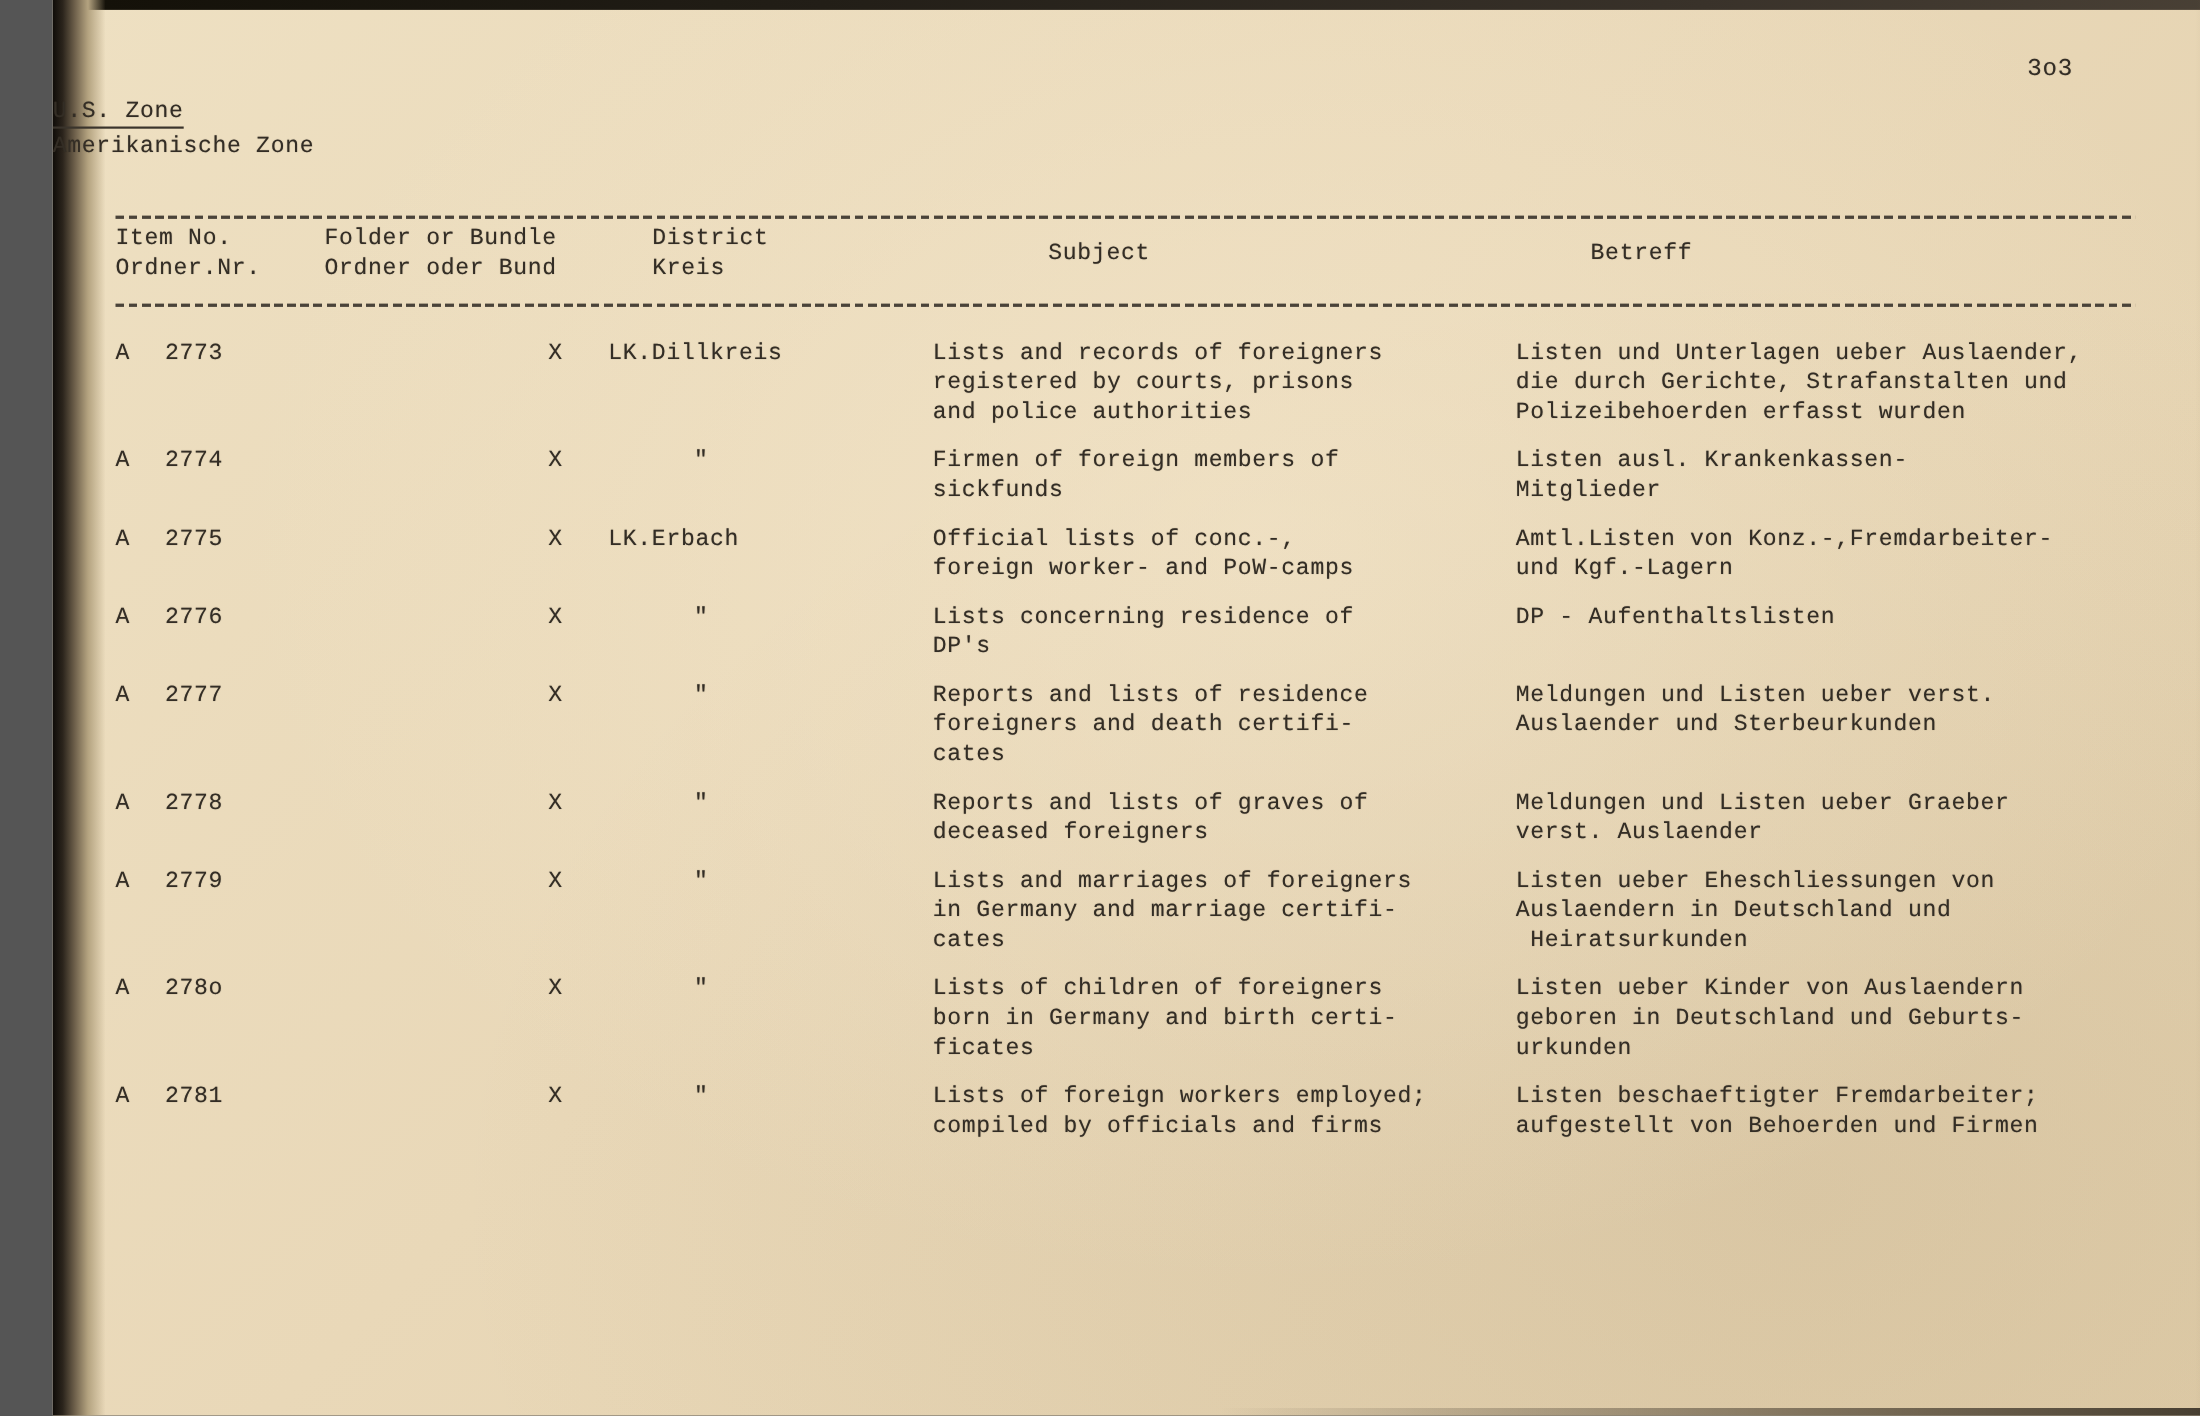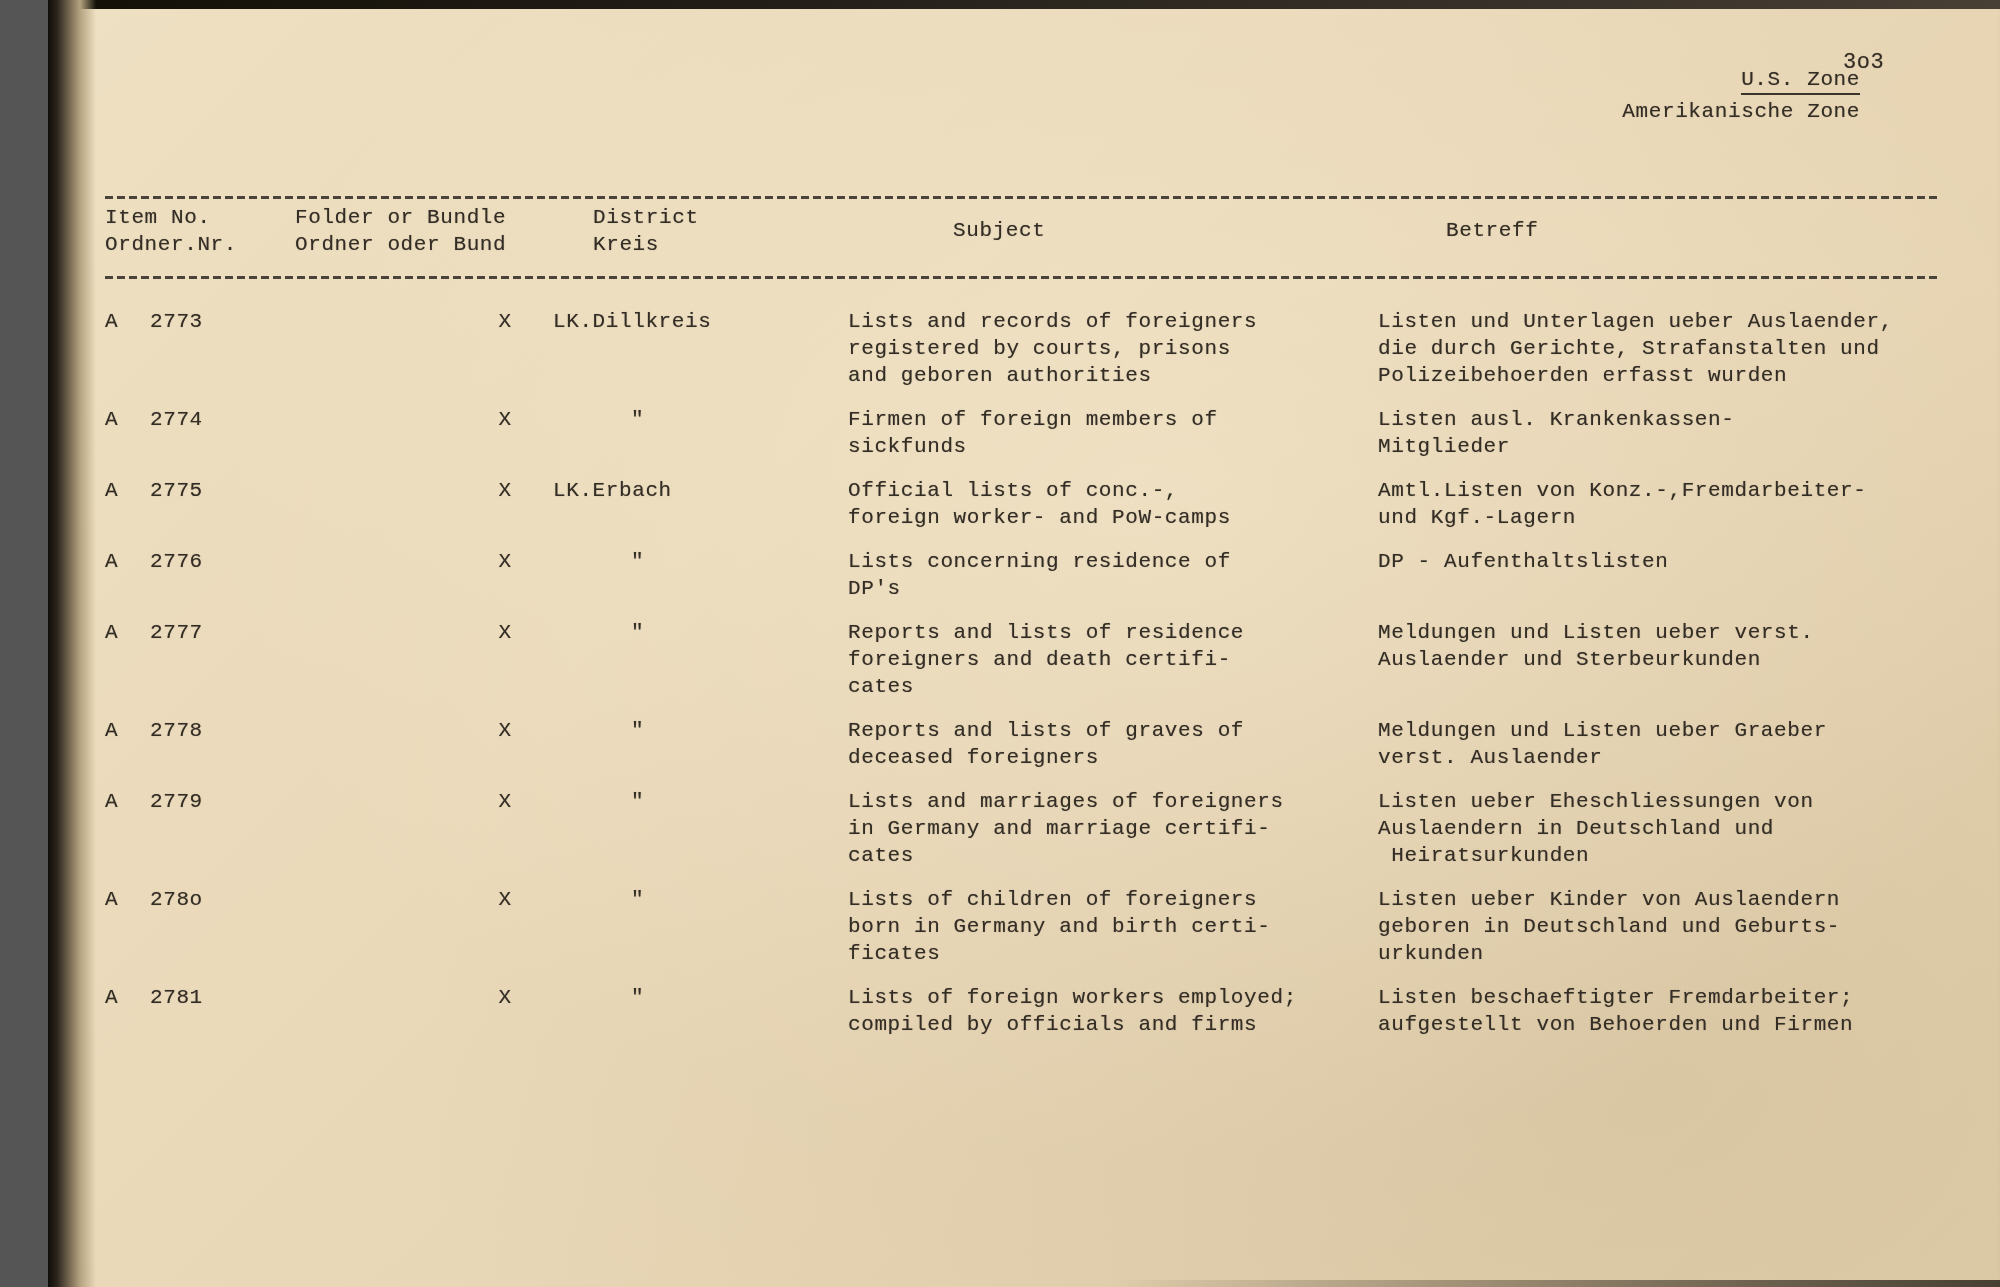--- a/index.html
+++ b/index.html
@@ -22,23 +22,23 @@
     background:linear-gradient(90deg,#131008 0%,#221e17 35%,#39322a 75%,#4a4136 100%); }
   .edge-left { position:absolute; top:0; left:0; width:48px; height:100%;
     background:linear-gradient(90deg,#0f0c08 0px,#2b241c 9px,#6e604b 20px,#b4a380 32px,rgba(233,217,187,0) 48px); }
   .edge-right { position:absolute; top:0; right:0; width:52px; height:100%;
     background:linear-gradient(90deg, rgba(0,0,0,0) 0%, rgba(110,92,62,0.18) 45%, rgba(70,58,40,0.38) 82%, rgba(40,33,24,0.55) 100%); }
   .edge-bottom-right { position:absolute; bottom:0; right:0; width:940px; height:7px;
     background:linear-gradient(90deg, rgba(0,0,0,0) 0%, rgba(45,37,27,0.55) 60%, rgba(25,20,14,0.8) 100%); }
 
   .page-number { position:absolute; top:50px; left:1795px; font-size:22px; }
 
-  .title-block { position:absolute; top:68px; left:0; width:1812px; text-align:right; }
+  .title-block { position:absolute; top:90px; left:0; width:1812px; text-align:left; }
   .title { display:inline-block; font-size:21px; border-bottom:2px solid #3a342c; padding-bottom:2px; }
-  .subtitle { margin-top:5px; font-size:21px;padding-left:44px; }
+  .subtitle { margin-top:5px; font-size:21px; }
 
   .rule { position:absolute; left:57px; width:1836px; height:3px;
     background:repeating-linear-gradient(90deg,#4a4339 0px,#4a4339 8px,rgba(0,0,0,0) 8px,rgba(0,0,0,0) 12px); }
   .rule-1 { top:196px; }
   .rule-2 { top:276px; }
 
   .header-grid {
     position:absolute; top:204px; left:0; width:2000px;
     padding-left:57px; box-sizing:border-box;
     display:grid;
@@ -106,21 +106,21 @@
   <div class="rule rule-2"></div>
 
   <div class="rows ink">
   <div class="row">
     <div class="c-letter">A</div>
     <div class="c-number">2773</div>
     <div class="c-folder">X</div>
     <div class="c-district">LK.Dillkreis</div>
     <div class="c-subject">Lists and records of foreigners
 registered by courts, prisons
-and geboren authorities</div>
+and police authorities</div>
     <div class="c-betreff">Listen und Unterlagen ueber Auslaender,
 die durch Gerichte, Strafanstalten und
 Polizeibehoerden erfasst wurden</div>
   </div>
 
   <div class="row">
     <div class="c-letter">A</div>
     <div class="c-number">2774</div>
     <div class="c-folder">X</div>
     <div class="c-district ditto">"</div>

